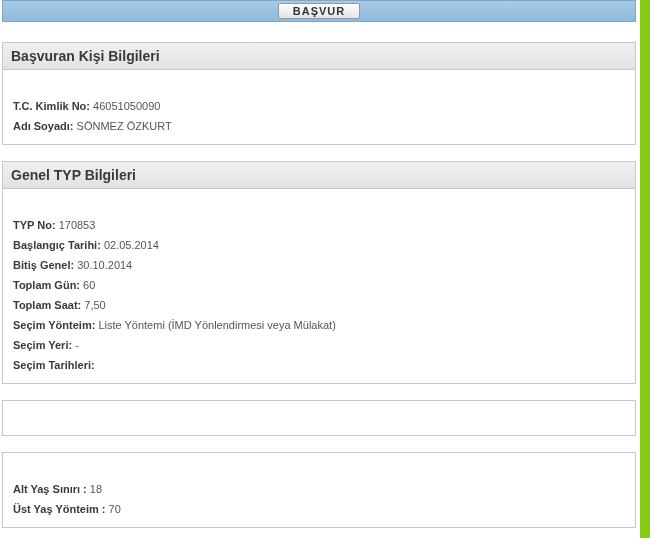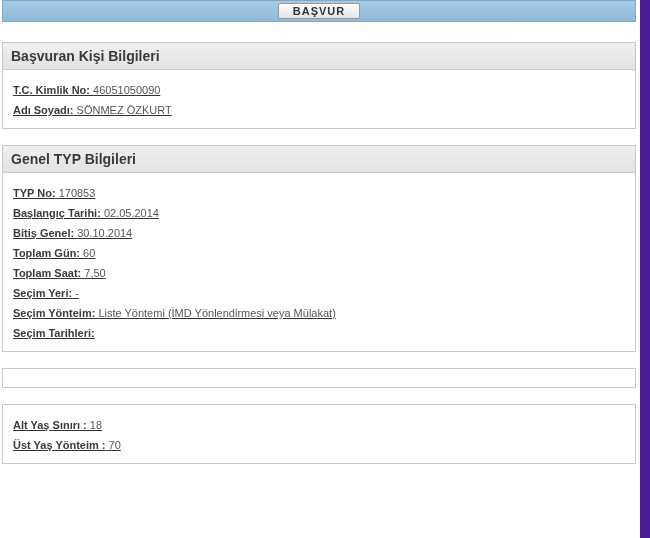--- a/index.html
+++ b/index.html
@@ -8,21 +8,21 @@
     padding: 0;
     font-family: Verdana, Arial, sans-serif;
     font-size: 11px;
     color: #333;
     background: #fff;
   }
   .viewport {
     width: 650px;
     height: 538px;
     position: relative;
-    background: #4c1d95;
+    background: #84cc16;
   }
   .scroll-pane {
     width: 640px;
     height: 538px;
     overflow-y: scroll;
     overflow-x: hidden;
     background: #fff;
   }
   .inner {
     padding: 0 4px 0 2px;
@@ -53,22 +53,21 @@
   }
   .section-header {
     background: linear-gradient(#f0f0f0, #e2e2e2);
     border-bottom: 1px solid #c8c8c8;
     padding: 5px 8px;
     font-weight: bold;
     font-size: 14px;
     color: #3a3a3a;
   }
   .section-body {
-    padding: 10px 10px 8px 10px;
-    text-decoration: underline;
+    padding: 26px 10px 8px 10px;
   }
   .row {
     padding: 4px 0;
     font-size: 11px;
     color: #4a4a4a;
   }
   .row .lbl {
     font-weight: bold;
     color: #3a3a3a;
   }
@@ -124,26 +123,26 @@
           </div>
           <div class="row">
             <span class="lbl">Toplam Gün:</span>
             <span class="val">60</span>
           </div>
           <div class="row">
             <span class="lbl">Toplam Saat:</span>
             <span class="val">7,50</span>
           </div>
           <div class="row">
+            <span class="lbl">Seçim Yönteim:</span>
+            <span class="val">Liste Yöntemi (İMD Yönlendirmesi veya Mülakat)</span>
+          </div>
+          <div class="row">
             <span class="lbl">Seçim Yeri:</span>
             <span class="val">-</span>
-          </div>
-          <div class="row">
-            <span class="lbl">Seçim Yönteim:</span>
-            <span class="val">Liste Yöntemi (İMD Yönlendirmesi veya Mülakat)</span>
           </div>
           <div class="row">
             <span class="lbl">Seçim Tarihleri:</span>
             <span class="val"></span>
           </div>
         </div>
       </div>
 
       <div class="section">
         <div class="section-body" style="height:6px;"></div>

